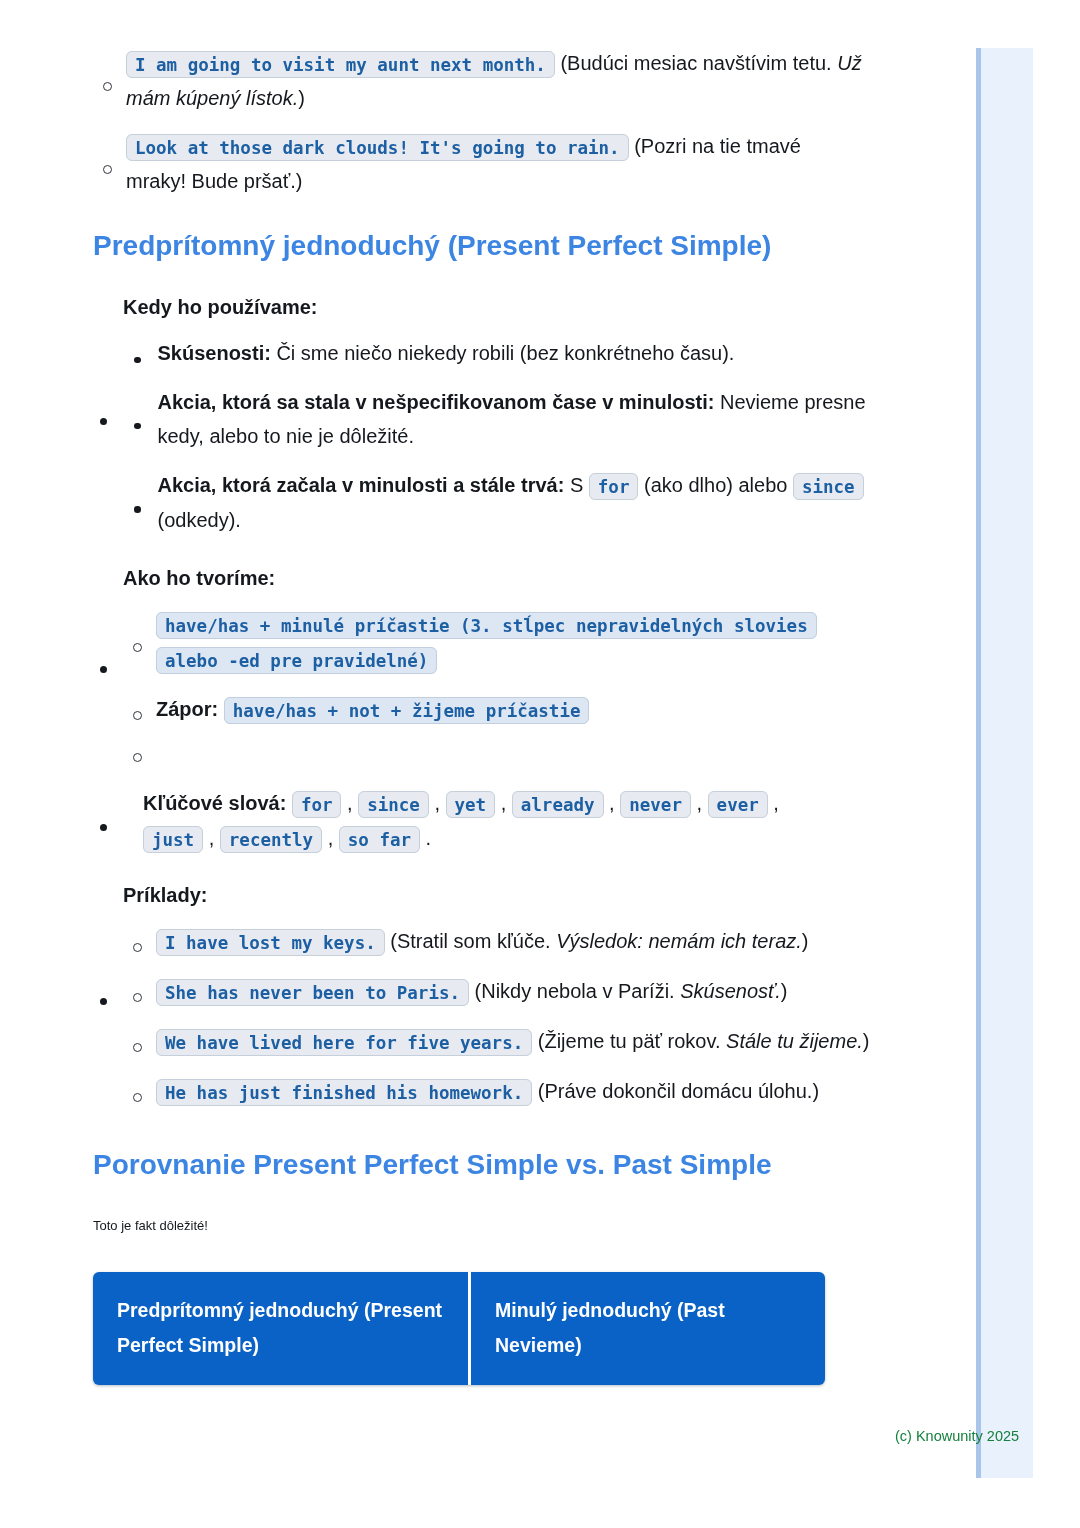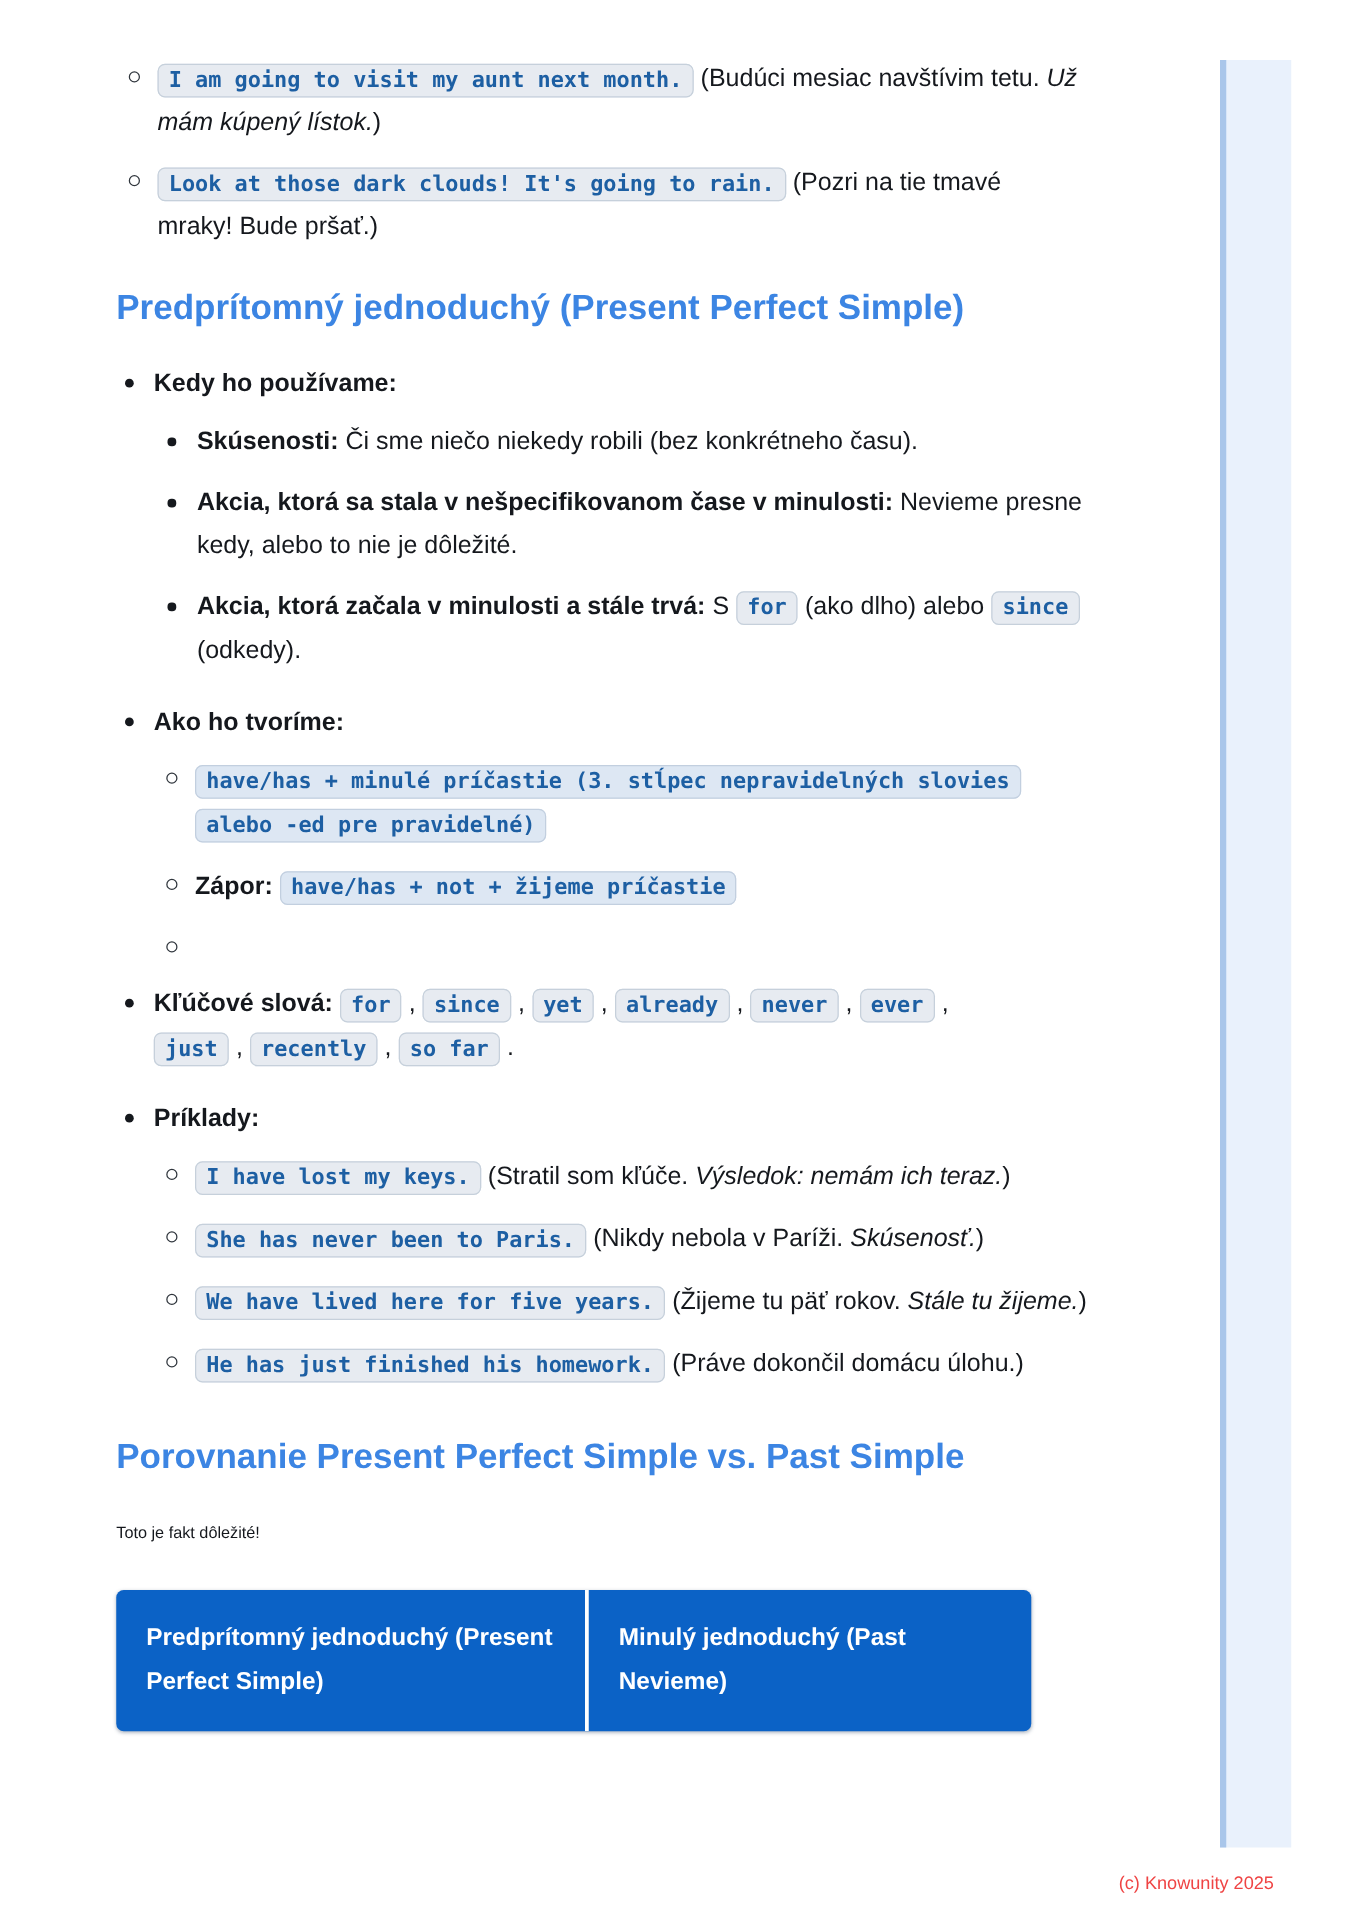--- a/index.html
+++ b/index.html
@@ -7,34 +7,34 @@
     width:1080px;height:1528px;position:relative;overflow:hidden;
     background:#ffffff;
     font-family:"Liberation Sans", sans-serif;
     color:#15181d;
   }
   .side-strip{
     position:absolute;left:976px;top:48px;width:52px;height:1430px;
     background:#e9f1fc;border-left:5px solid #a9c6ea;
   }
   .watermark{
-    position:absolute;left:895px;top:1499px;z-index:3;
-    font-size:14.5px;color:#ef4444;white-space:nowrap;
+    position:absolute;left:895px;top:1428px;z-index:3;
+    font-size:14.5px;color:#15803d;white-space:nowrap;
   }
   .content{
     position:absolute;left:93px;top:46px;width:872px;
     font-size:20px;line-height:34px;
   }
   h2{
     color:#3c85e3;font-size:28px;line-height:36px;font-weight:bold;
     margin:36px 0 26px 0;
   }
   h2:first-of-type{margin-top:30px;}
   ul{list-style:none;margin:0;padding:0;}
-  li{display:flex;align-items:flex-start;}
+  li{display:flex;align-items:center;}
   .li-content{flex:1;min-width:0;}
   
   .marker{flex:none;display:block;}
   .dot{width:7px;height:7px;border-radius:50%;background:#15181d;margin:13px 16px 0 7px;}
   .dot2{width:6.5px;height:6.5px;border-radius:50%;background:#15181d;margin:14px 17px 0 11px;}
   .circle{width:9px;height:9px;border-radius:50%;border:1.6px solid #2f353c;background:transparent;margin:11px 14px 0 10px;box-sizing:border-box;}
   
   .intro-list{margin:0 0 6px 0;}
   .intro-list>li{margin-bottom:14px;}
   .intro-list .li-content{max-width:740px;}
@@ -43,21 +43,21 @@
   .main-list>li:last-child{margin-bottom:0;}
   strong{font-weight:bold;}
   em{font-style:italic;}
   
   ul.sub{margin-top:12px;}
   ul.sub>li{margin-bottom:15px;}
   ul.sub>li:last-child{margin-bottom:2px;}
   .sub-kedy{max-width:760px;}
   .sub-ako .li-content{max-width:660px;}
   .sub-pr .li-content{max-width:742px;}
-  .kw-line{max-width:700px;}
+  .kw-line{max-width:700px;margin-left:20px;}
   
   code.pill{
     font-family:"DejaVu Sans Mono", monospace;
     font-weight:bold;font-size:17.5px;color:#1d5fa3;
     background:#e7ebf1;border:1px solid #c6d0db;border-radius:6px;
     padding:2.5px 8px;
     -webkit-box-decoration-break:clone;box-decoration-break:clone;
   }
   .sub-ako code.pill{background:#dde7f3;border-color:#c2cfdf;}
   .note{margin:0 0 29px 0;font-size:13px;}

